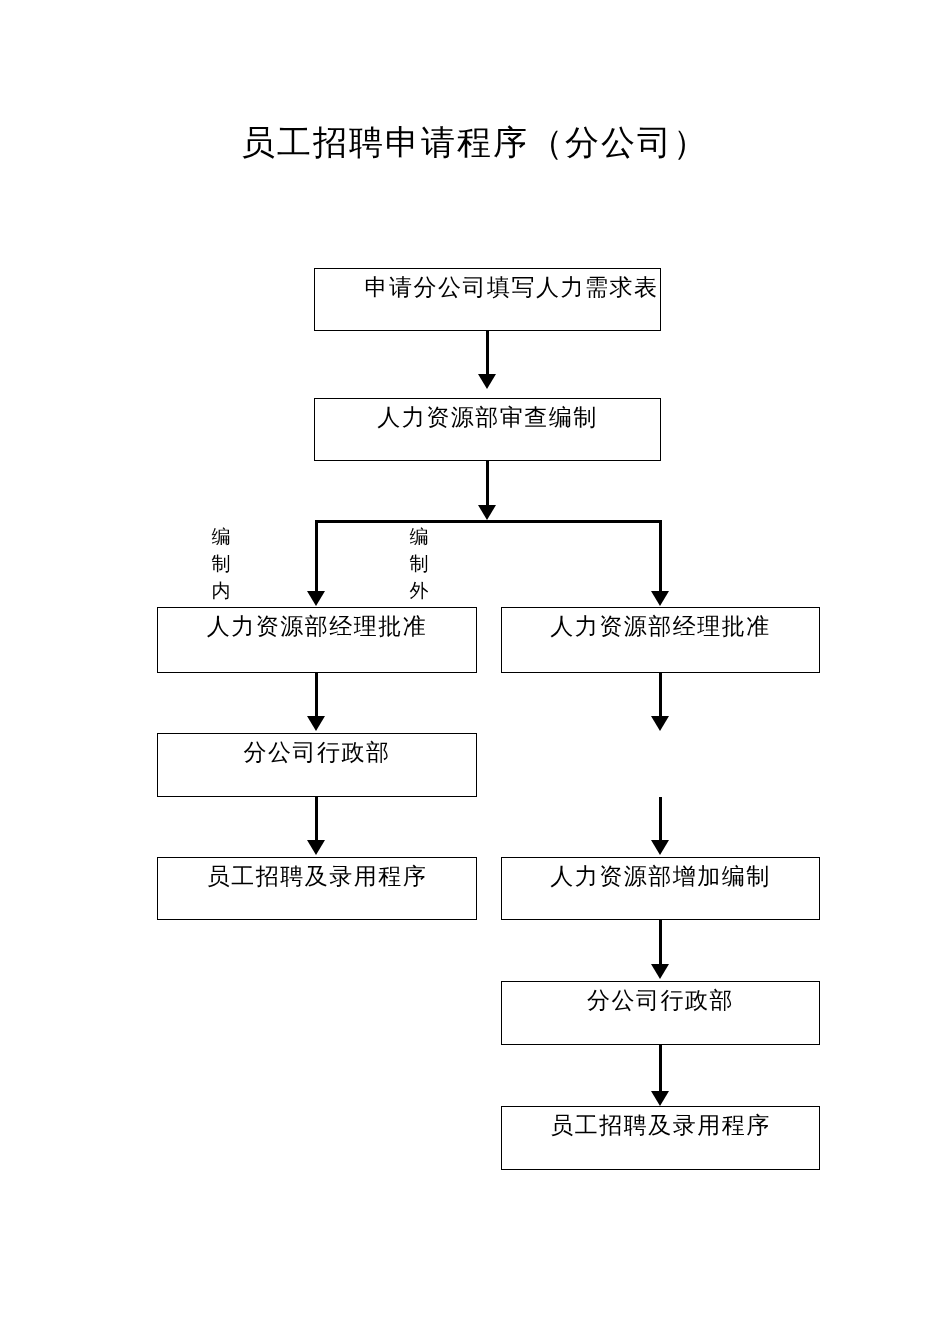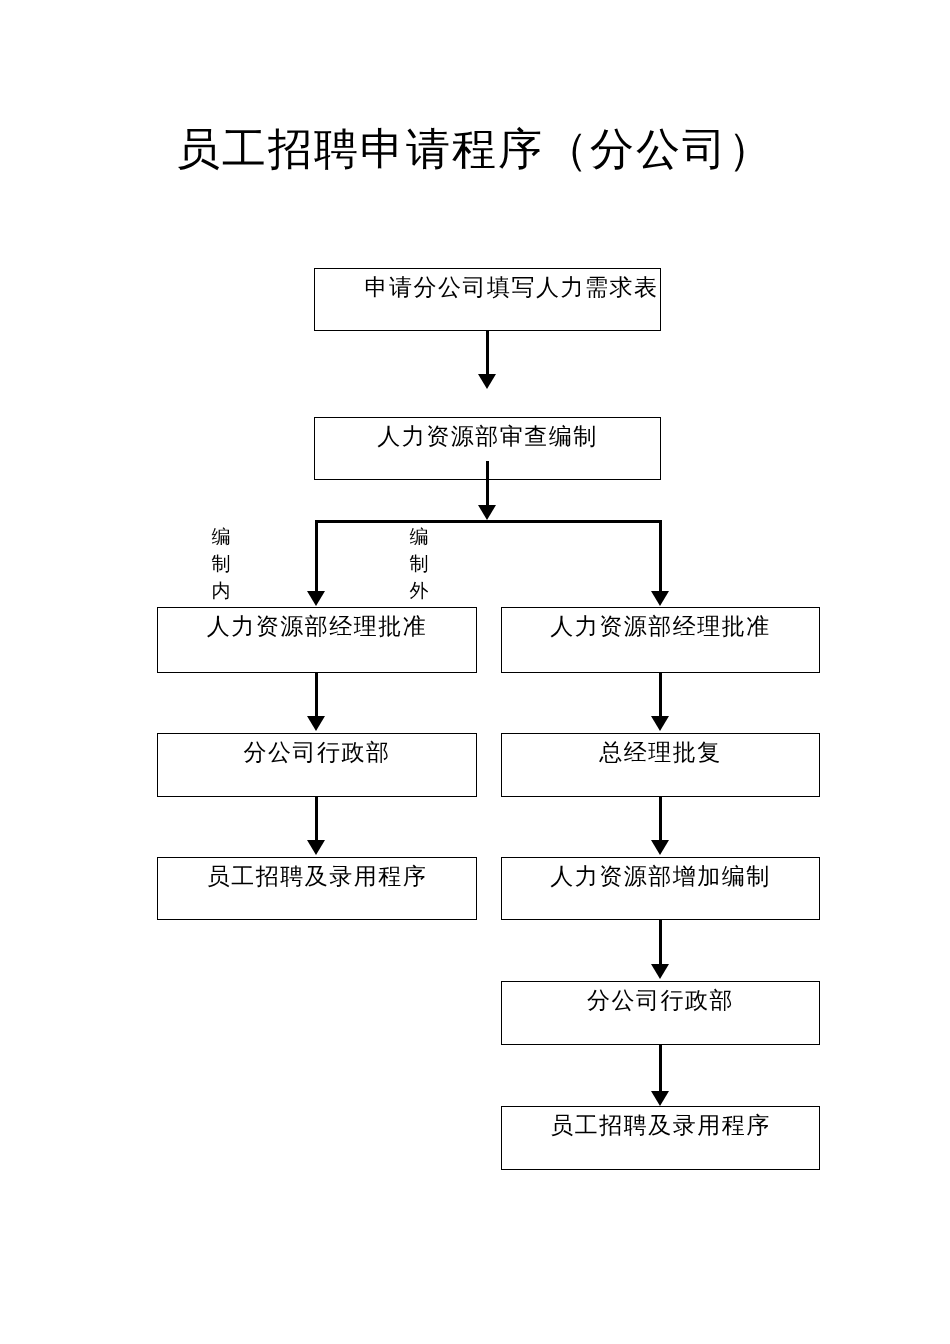--- a/index.html
+++ b/index.html
@@ -16,21 +16,21 @@
     font-family: "Liberation Serif", "DejaVu Serif", serif;
   }
 
   
   .title {
     position: absolute;
     left: 0;
     top: 120px;
     width: 950px;
     text-align: center;
-    font-size: 44px;
+    font-size: 34px;
     font-weight: 400;
     letter-spacing: 2px;
     color: #000000;
     white-space: nowrap;
   }
 
   
   .node {
     position: absolute;
     box-sizing: border-box;
@@ -88,21 +88,21 @@
 
   <div class="title">员工招聘申请程序（分公司）</div>
 
   <div class="node" style="left:314px; top:268px; width:347px; height:63px;padding-left:48px;">
     <span class="node-label">申请分公司填写人力需求表</span>
   </div>
 
   <div class="vline" style="left:486px; top:331px; height:45px;"></div>
   <div class="arrowhead" style="left:478px; top:374px;"></div>
 
-  <div class="node" style="left:314px; top:398px; width:347px; height:63px;margin-top:19px;">
+  <div class="node" style="left:314px; top:398px; width:347px; height:63px;">
     <span class="node-label">人力资源部审查编制</span>
   </div>
 
   <div class="vline" style="left:486px; top:461px; height:46px;"></div>
   <div class="arrowhead" style="left:478px; top:505px;"></div>
 
   <div class="hline" style="left:315px; top:520px; width:347px;"></div>
 
   <div class="vline" style="left:315px; top:520px; height:73px;"></div>
   <div class="arrowhead" style="left:307px; top:591px;"></div>
@@ -133,23 +133,20 @@
   <div class="vline" style="left:315px; top:673px; height:45px;"></div>
   <div class="arrowhead" style="left:307px; top:716px;"></div>
 
   <div class="vline" style="left:659px; top:673px; height:45px;"></div>
   <div class="arrowhead" style="left:651px; top:716px;"></div>
 
   <div class="node" style="left:157px; top:733px; width:320px; height:64px;">
     <span class="node-label">分公司行政部</span>
   </div>
 
-  <div class="node" style="left:501px; top:733px; width:319px; height:64px;">
-    <span class="node-label">总经理批复</span>
-  </div>
 
   <div class="vline" style="left:315px; top:797px; height:45px;"></div>
   <div class="arrowhead" style="left:307px; top:840px;"></div>
 
   <div class="vline" style="left:659px; top:797px; height:45px;"></div>
   <div class="arrowhead" style="left:651px; top:840px;"></div>
 
   <div class="node" style="left:157px; top:857px; width:320px; height:63px;">
     <span class="node-label">员工招聘及录用程序</span>
   </div>

